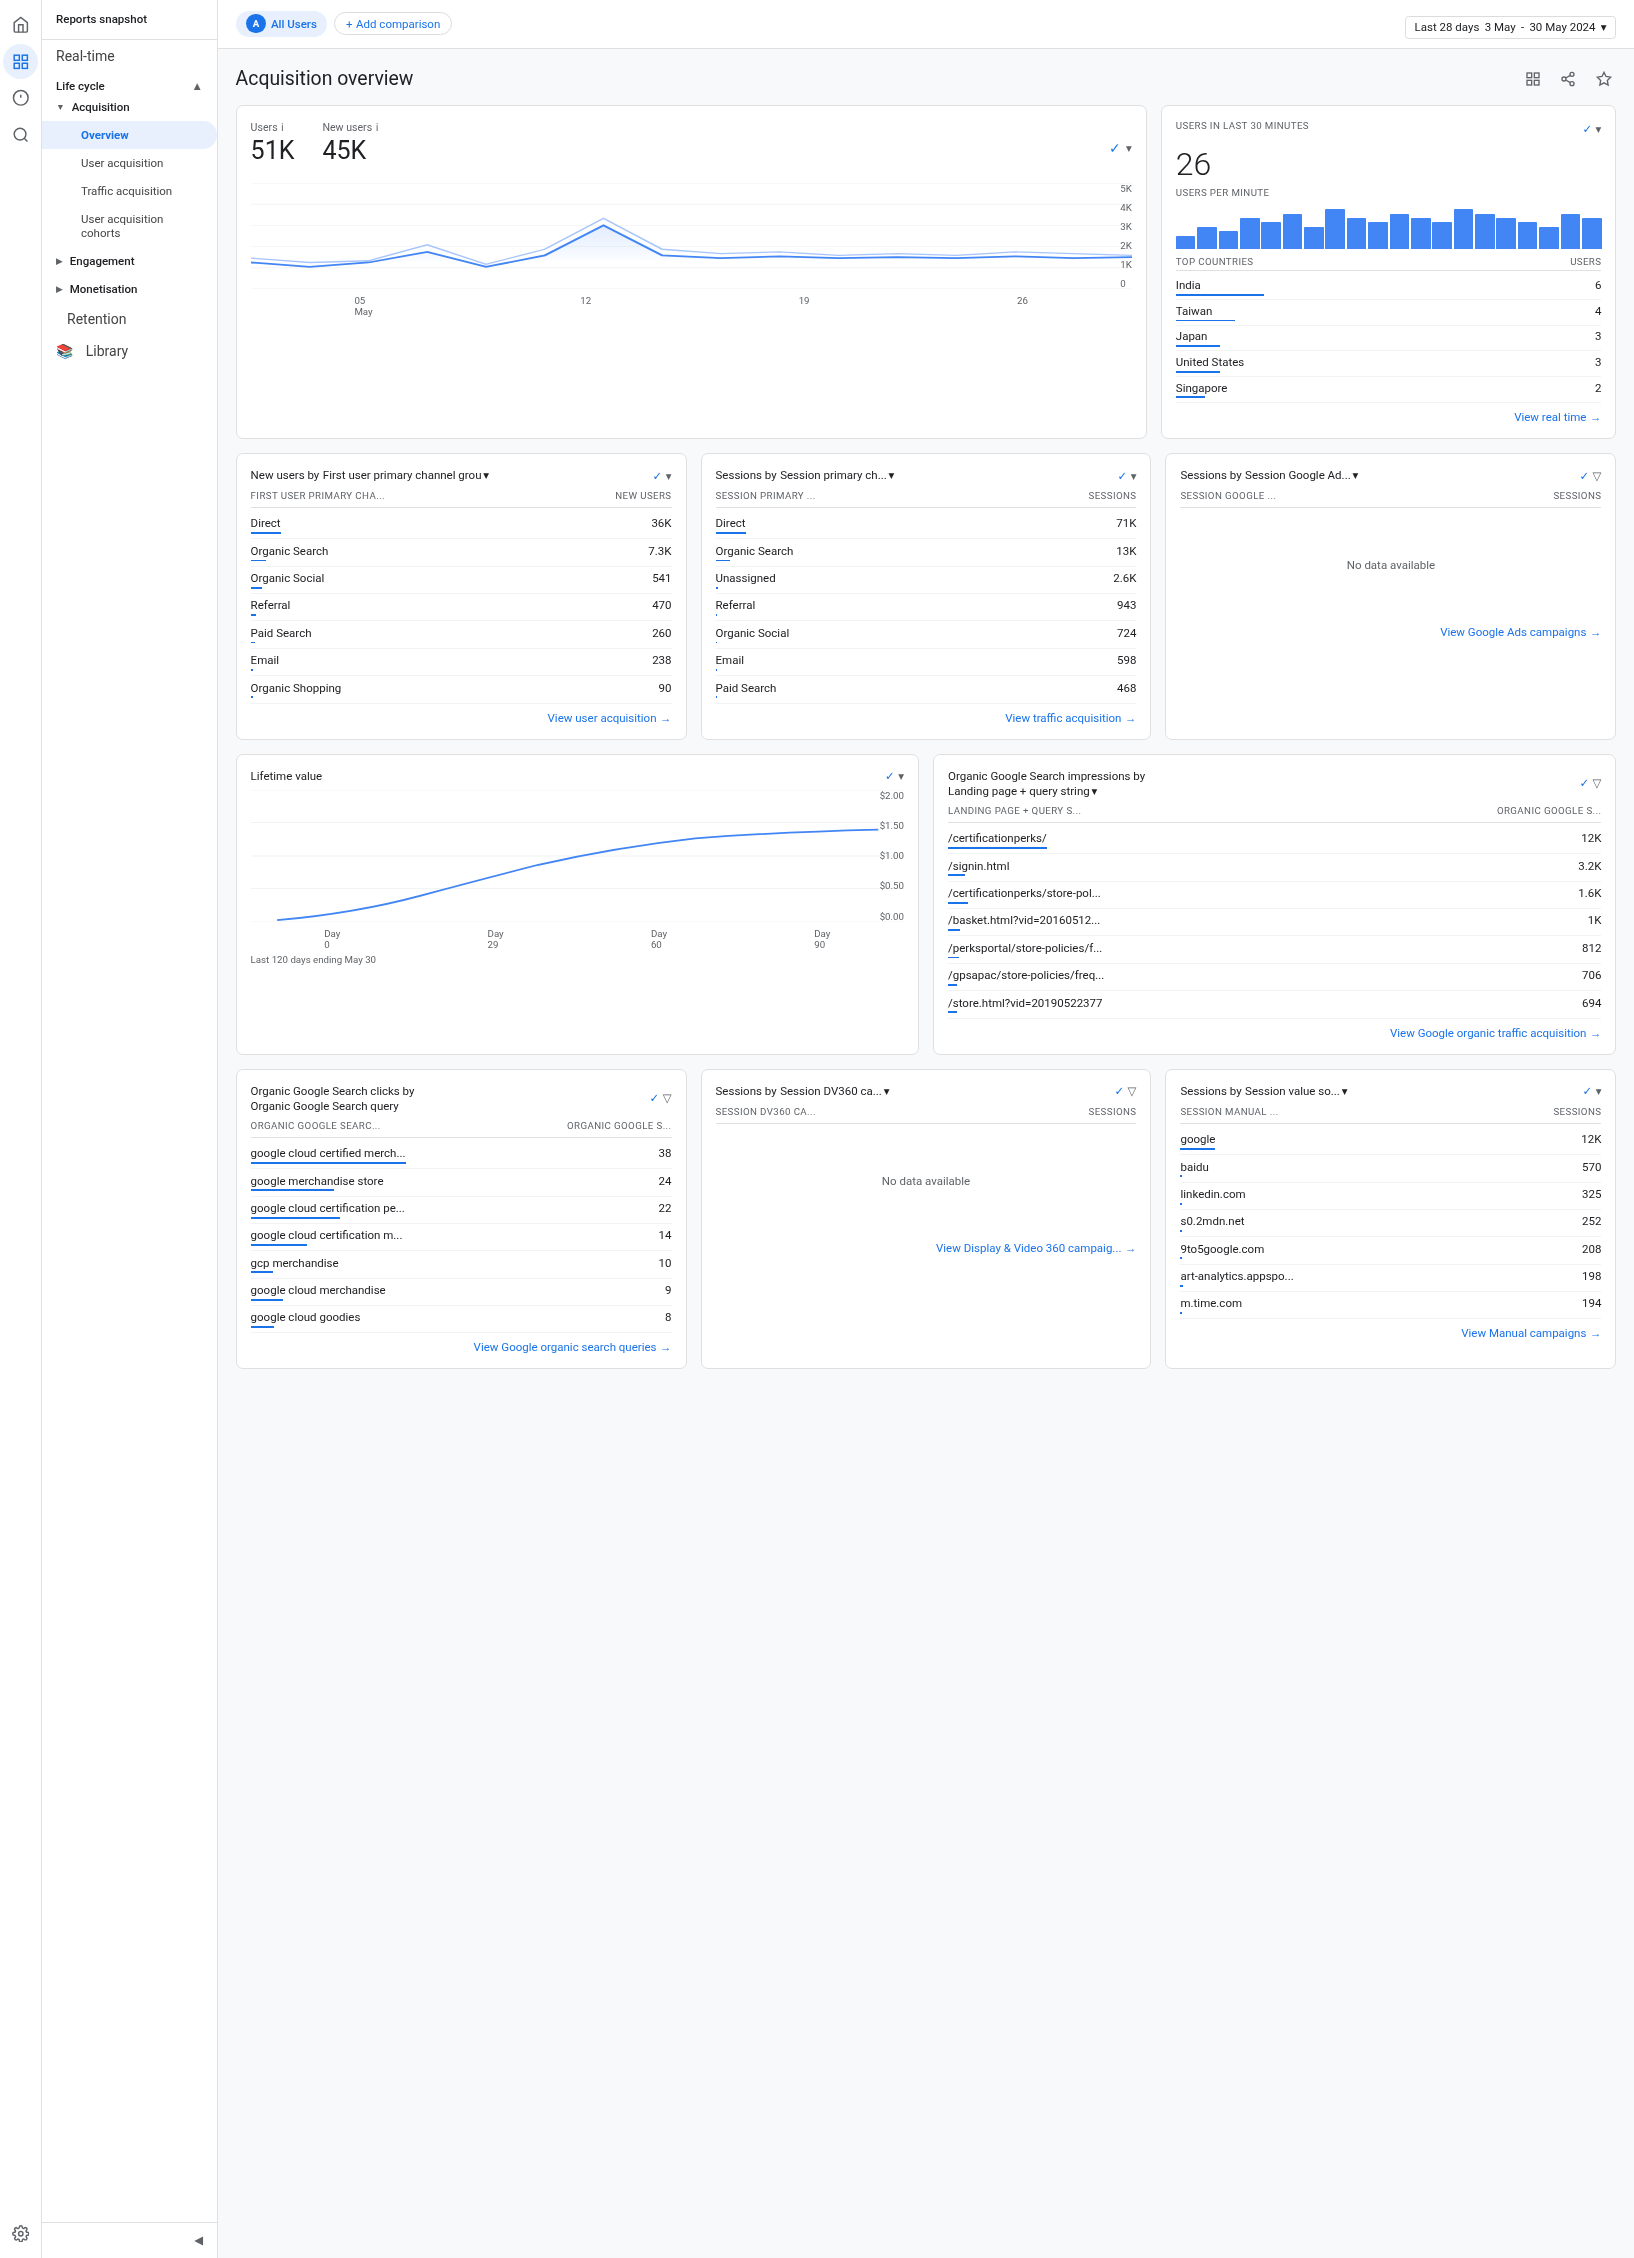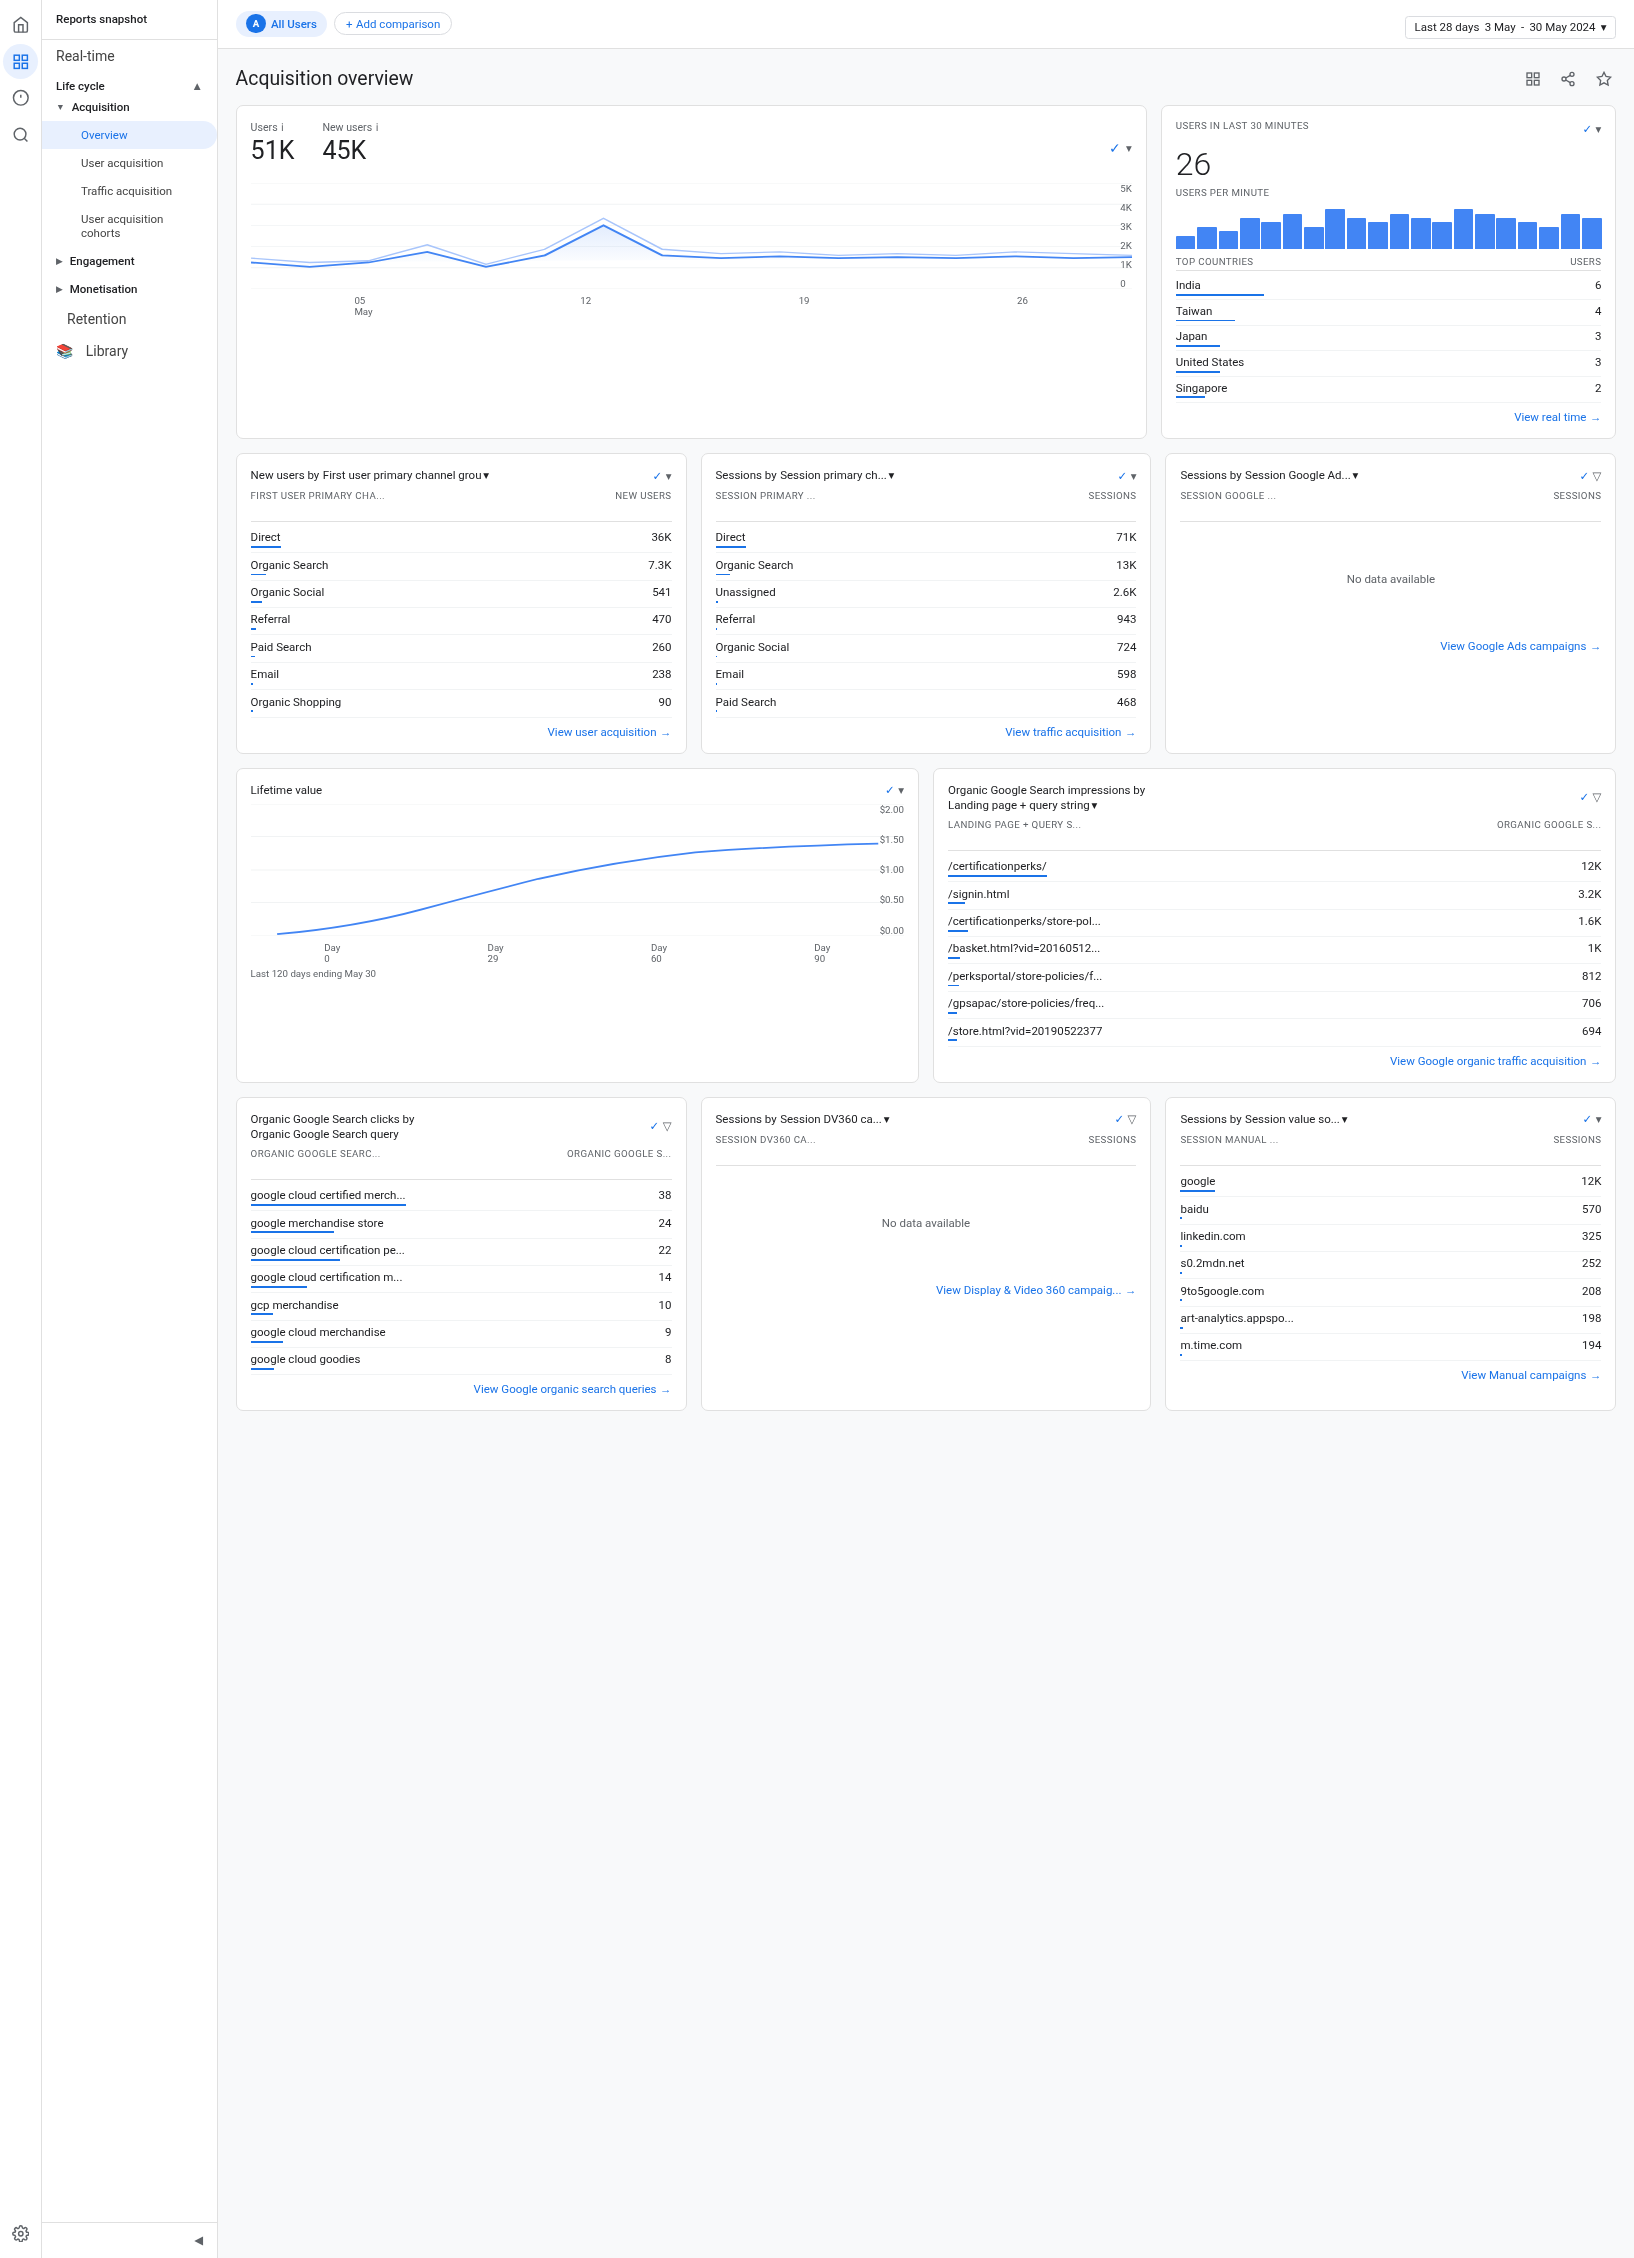--- a/index.html
+++ b/index.html
@@ -3,21 +3,21 @@
   <meta charset="utf-8">
   <style>
     * { box-sizing: border-box; margin: 0; padding: 0; }
     body { font-family: 'Google Sans', Roboto, Arial, sans-serif; font-size: 11.5px; color: #202124; background: #f8f9fa; display: flex; height: 100vh; overflow: hidden; }
 
     
     .sidebar { width: 176px; background: #fff; display: flex; flex-direction: column; border-right: 0.9px solid #e0e0e0; height: 100vh; overflow-y: auto; flex-shrink: 0; }
     .sidebar-header { padding: 12.4px 14px; font-size: 11.5px; font-weight: 500; color: #202124; border-bottom: 0.9px solid #e0e0e0; }
     .sidebar-item { display: flex; align-items: center; padding: 8px 14px; cursor: pointer; font-size: 14px; color: #444; gap: 8.8px; }
     .sidebar-sub-item { padding: 7px 14px 7px 39px; font-size: 11.5px; color: #444; cursor: pointer; }
-    .sidebar-sub-item.active { color: #1a73e8; font-weight: 400; background: #e8f0fe; border-radius: 0 21px 21px 0; }
+    .sidebar-sub-item.active { color: #1a73e8; font-weight: 700; background: #e8f0fe; border-radius: 0 21px 21px 0; }
     .sidebar-icon-item { width: 35px; height: 35px; display: flex; align-items: center; justify-content: center; border-radius: 17.6px; cursor: pointer; color: #5f6368; }
     .sidebar-icon-item.active { background: #e8f0fe; color: #1a73e8; }
 
     
     .main { flex: 1; display: flex; flex-direction: column; overflow: hidden; }
     .top-bar { display: flex; align-items: center; justify-content: space-between; padding: 8.8px 17.6px; background: #fff; border-bottom: 0.9px solid #e0e0e0; }
     .top-bar-left { display: flex; align-items: center; gap: 7px; }
     .top-bar-right { display: flex; align-items: center; gap: 10.6px; font-size: 11.5px; color: #5f6368; }
     .user-chip { display: flex; align-items: center; gap: 5.3px; background: #e8f0fe; border-radius: 17.6px; padding: 3.5px 10.6px; font-size: 11.5px; color: #1a73e8; font-weight: 500; }
     .user-chip .avatar { width: 19.4px; height: 19.4px; background: #1a73e8; border-radius: 50%; display: flex; align-items: center; justify-content: center; color: #fff; font-size: 9.7px; font-weight: 700; }
@@ -49,21 +49,21 @@
     .realtime-users { font-size: 32px; font-weight: 300; color: #202124; margin: 3.5px 0; }
     .realtime-label { font-size: 9.7px; color: #5f6368; text-transform: uppercase; letter-spacing: 0.4px; margin-bottom: 7px; }
     .bar-chart-mini { display: flex; align-items: flex-end; gap: 1.8px; height: 44px; margin: 7px 0; }
     .bar-chart-mini .bar { background: #4285f4; flex: 1; border-radius: 0.9px 0.9px 0 0; }
     .countries-table { width: 100%; }
     .countries-table .header-row { display: flex; justify-content: space-between; font-size: 9.7px; color: #5f6368; text-transform: uppercase; letter-spacing: 0.4px; border-bottom: 0.9px solid #e0e0e0; padding-bottom: 3.5px; margin-bottom: 3.5px; }
     .countries-table .data-row { display: flex; justify-content: space-between; padding: 3.5px 0; font-size: 11.5px; border-bottom: 0.9px solid #f1f3f4; }
     .country-bar { height: 1.8px; background: #1a73e8; margin-top: 1.8px; }
     .view-link { color: #1a73e8; font-size: 11.5px; display: flex; align-items: center; gap: 3.5px; text-decoration: none; cursor: pointer; margin-top: 7px; justify-content: flex-end; }
     .data-table { width: 100%; }
-    .data-table .header-row { display: flex; justify-content: space-between; font-size: 9.7px; color: #5f6368; text-transform: uppercase; letter-spacing: 0.4px; border-bottom: 0.9px solid #e0e0e0; padding-bottom: 20px; margin-bottom: 3.5px; }
+    .data-table .header-row { display: flex; justify-content: space-between; font-size: 9.7px; color: #5f6368; text-transform: uppercase; letter-spacing: 0.4px; border-bottom: 0.9px solid #e0e0e0; padding-bottom: 6px; margin-bottom: 3.5px; }
     .data-table .data-row { display: flex; justify-content: space-between; padding: 4.4px 0; font-size: 11.5px; border-bottom: 0.9px solid #f1f3f4; }
     .data-table .data-row .row-name { color: #202124; display: flex; flex-direction: column; }
     .data-table .data-row .row-bar { height: 1.8px; background: #1a73e8; margin-top: 1.8px; }
     .data-table .data-row .row-value { color: #202124; }
     .no-data { display: flex; align-items: center; justify-content: center; height: 106px; color: #5f6368; font-size: 11.5px; }
     .ltv-note { font-size: 9.7px; color: #5f6368; margin-top: 3.5px; }
 
     .section-title-row { font-size: 11.5px; color: #202124; display: flex; align-items: center; gap: 3.5px; margin-bottom: 1.8px; }
 
     .icon-btn { width: 25px; height: 25px; display: flex; align-items: center; justify-content: center; border-radius: 50%; cursor: pointer; color: #5f6368; }

